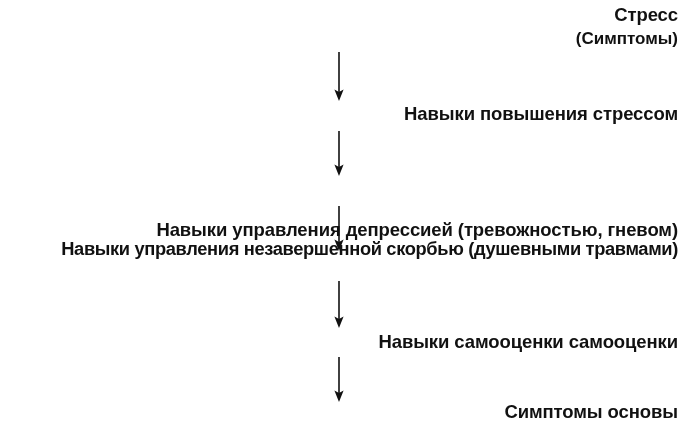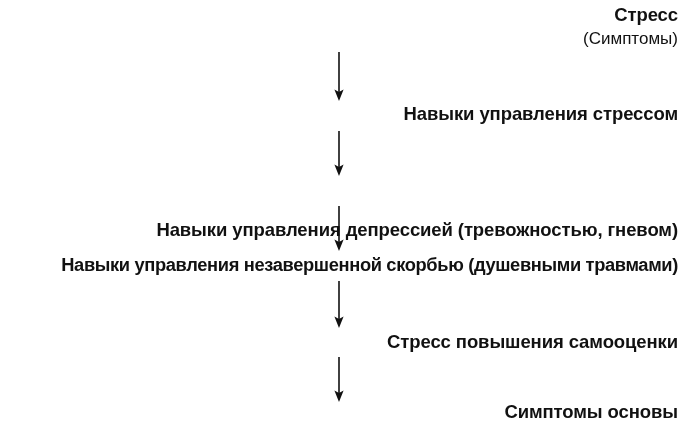--- a/index.html
+++ b/index.html
@@ -30,21 +30,21 @@
   }
 
   .node-title {
     font-weight: bold;
     font-size: 18.5px;
     letter-spacing: -0.1px;
     white-space: nowrap;
   }
 
   .node-sub {
-    font-weight: normal;
+    font-weight: bold;
     font-size: 17px;
     margin-top: 5px;
     white-space: nowrap;
   }
 
   .node-wide .node-title {
     font-size: 18.3px;
     letter-spacing: -0.35px;
   }
 
@@ -71,54 +71,54 @@
   </div>
 
   <div class="connector" style="top:52px;">
     <svg width="16" height="50" viewBox="0 0 16 50" aria-hidden="true">
       <line x1="8" y1="0" x2="8" y2="42" stroke="#111111" stroke-width="1.6"></line>
       <polygon points="8,49 3.4,37.5 8,40 12.6,37.5" fill="#111111"></polygon>
     </svg>
   </div>
 
   <div class="node" style="top:105px;">
-    <div class="node-title">Навыки управления стрессом</div>
+    <div class="node-title">Навыки повышения стрессом</div>
   </div>
 
   <div class="connector" style="top:131px;">
     <svg width="16" height="46" viewBox="0 0 16 46" aria-hidden="true">
       <line x1="8" y1="0" x2="8" y2="38" stroke="#111111" stroke-width="1.6"></line>
       <polygon points="8,45 3.4,33.5 8,36 12.6,33.5" fill="#111111"></polygon>
     </svg>
   </div>
 
   <div class="node" style="top:181px;margin-top:40px;">
     <div class="node-title">Навыки управления депрессией (тревожностью, гневом)</div>
   </div>
 
   <div class="connector" style="top:206px;">
     <svg width="16" height="46" viewBox="0 0 16 46" aria-hidden="true">
       <line x1="8" y1="0" x2="8" y2="38" stroke="#111111" stroke-width="1.6"></line>
       <polygon points="8,45 3.4,33.5 8,36 12.6,33.5" fill="#111111"></polygon>
     </svg>
   </div>
 
-  <div class="node node-wide" style="top:256px;">
+  <div class="node node-wide" style="top:240px;">
     <div class="node-title">Навыки управления незавершенной скорбью (душевными травмами)</div>
   </div>
 
   <div class="connector" style="top:281px;">
     <svg width="16" height="48" viewBox="0 0 16 48" aria-hidden="true">
       <line x1="8" y1="0" x2="8" y2="40" stroke="#111111" stroke-width="1.6"></line>
       <polygon points="8,47 3.4,35.5 8,38 12.6,35.5" fill="#111111"></polygon>
     </svg>
   </div>
 
   <div class="node" style="top:333px;">
-    <div class="node-title">Стресс повышения самооценки</div>
+    <div class="node-title">Навыки самооценки самооценки</div>
   </div>
 
   <div class="connector" style="top:357px;">
     <svg width="16" height="46" viewBox="0 0 16 46" aria-hidden="true">
       <line x1="8" y1="0" x2="8" y2="38" stroke="#111111" stroke-width="1.6"></line>
       <polygon points="8,45 3.4,33.5 8,36 12.6,33.5" fill="#111111"></polygon>
     </svg>
   </div>
 
   <div class="node" style="top:403px;">

